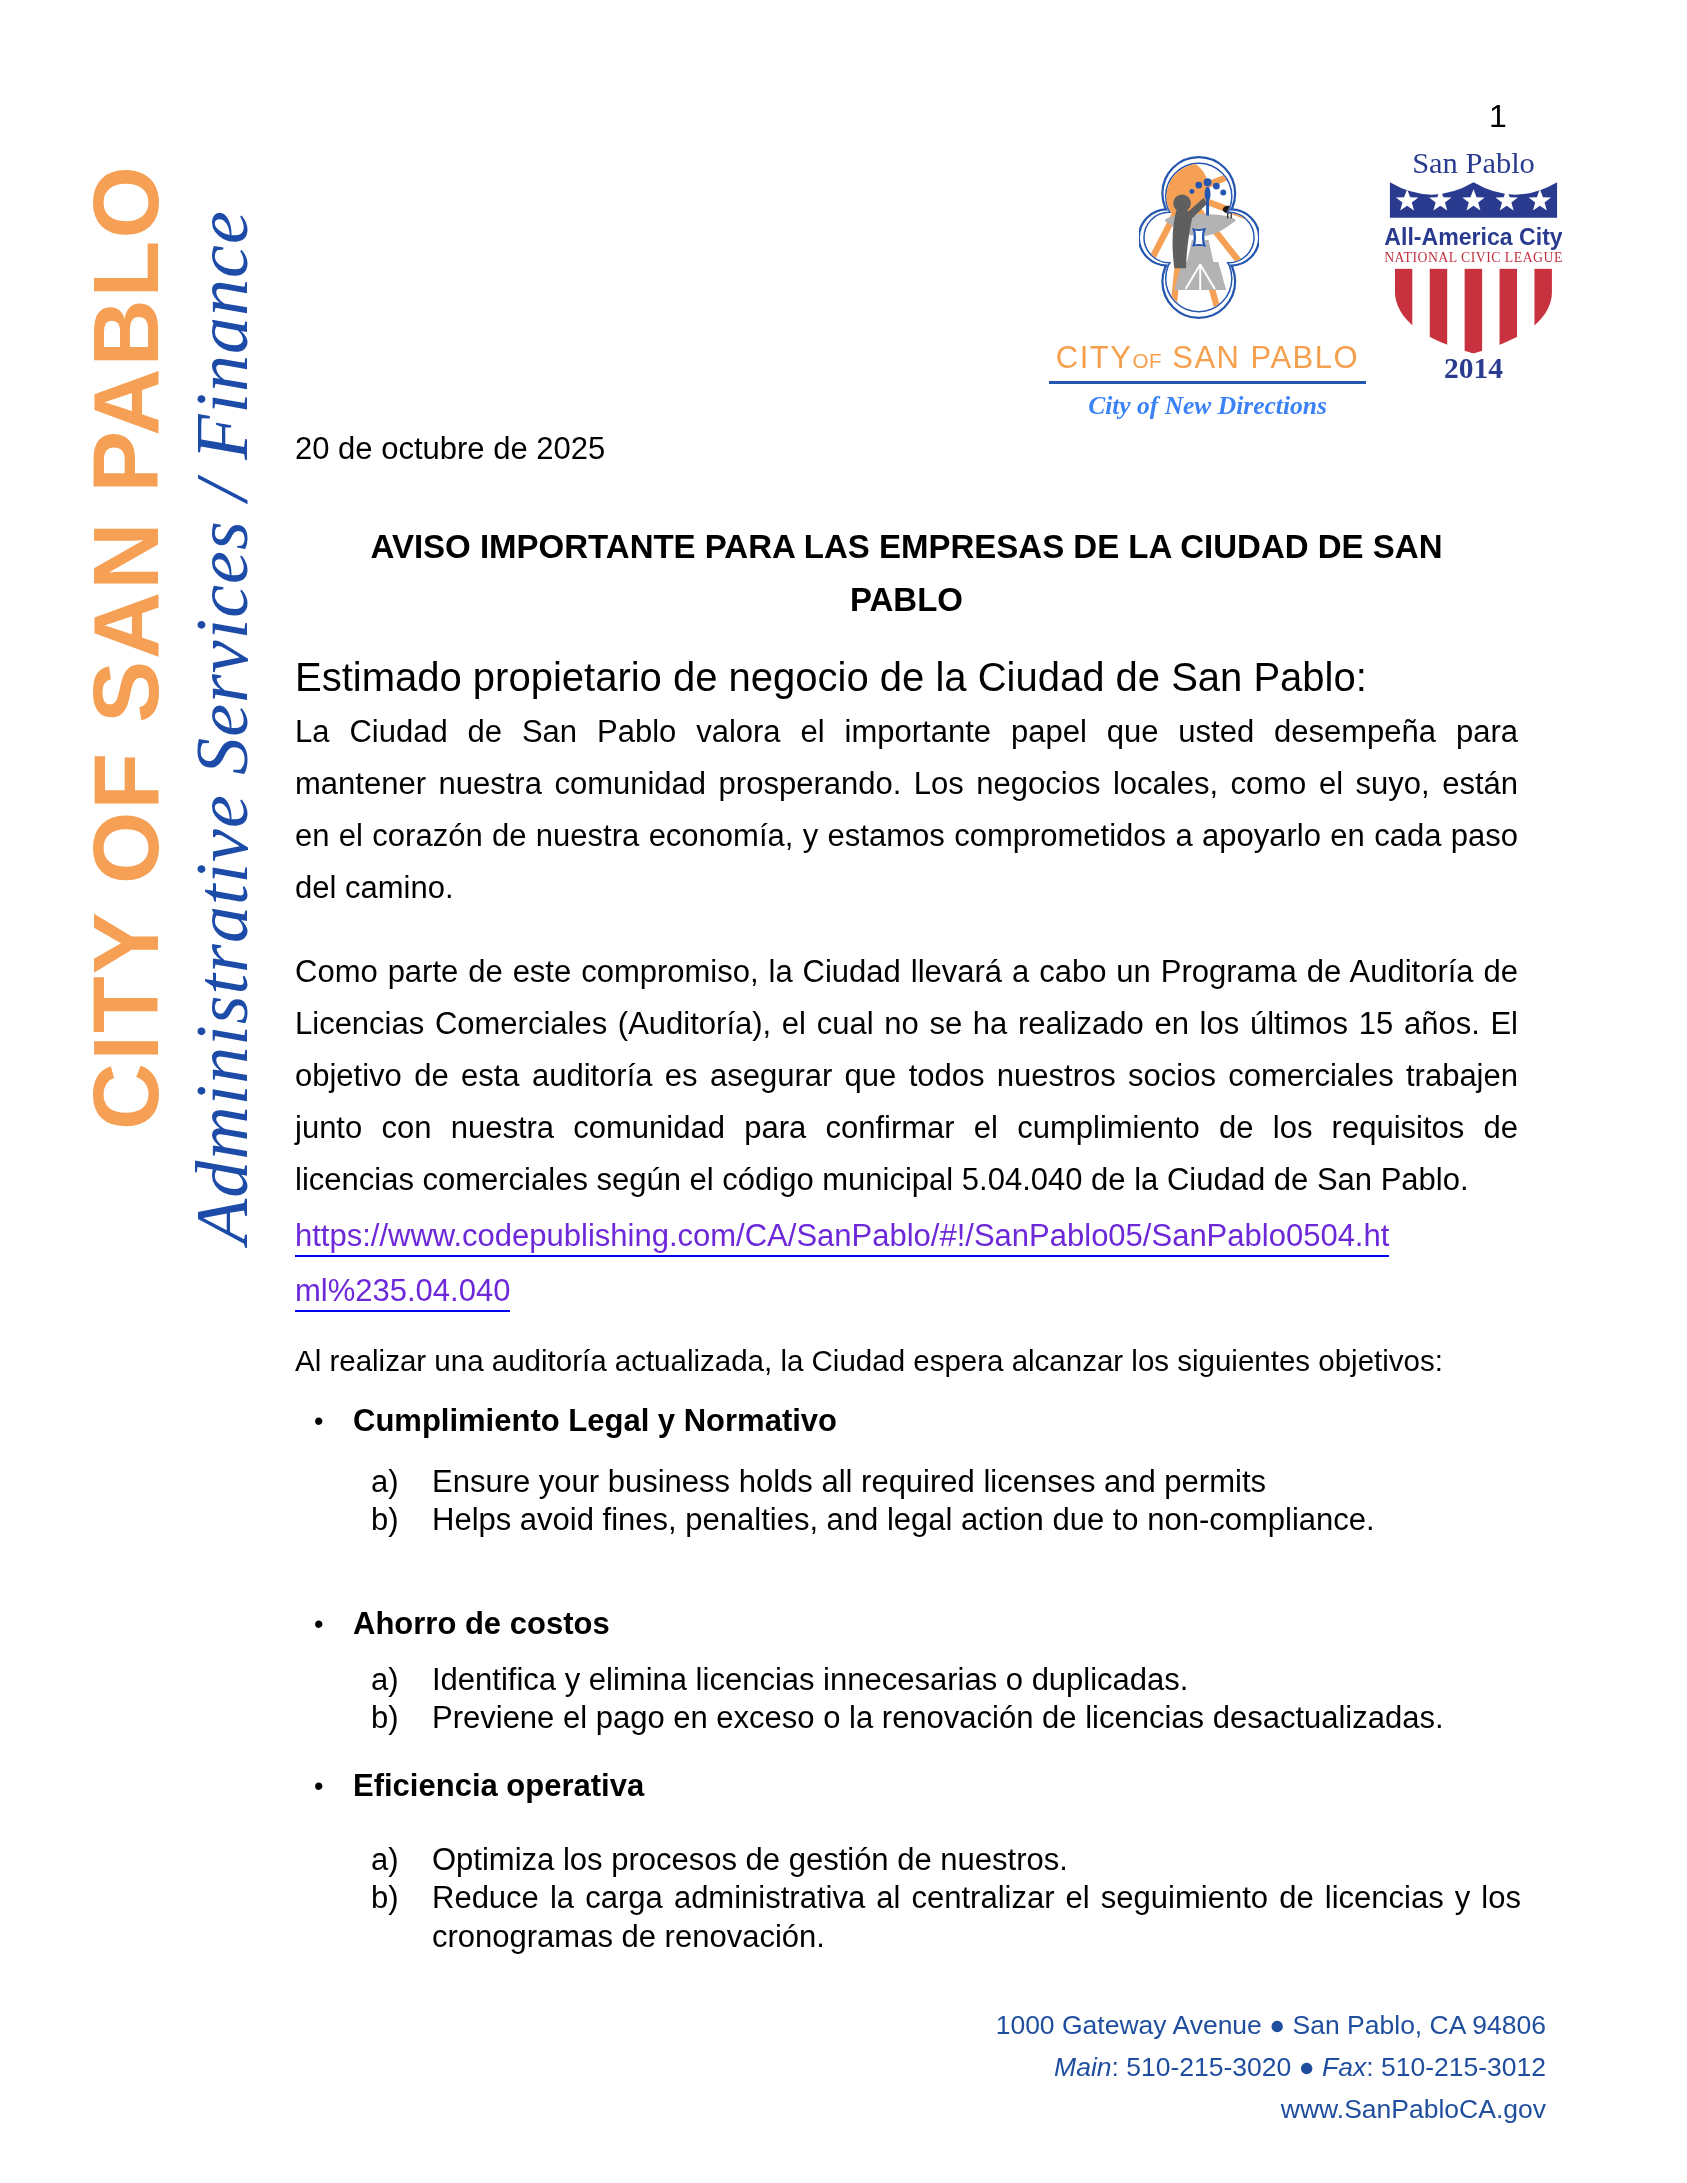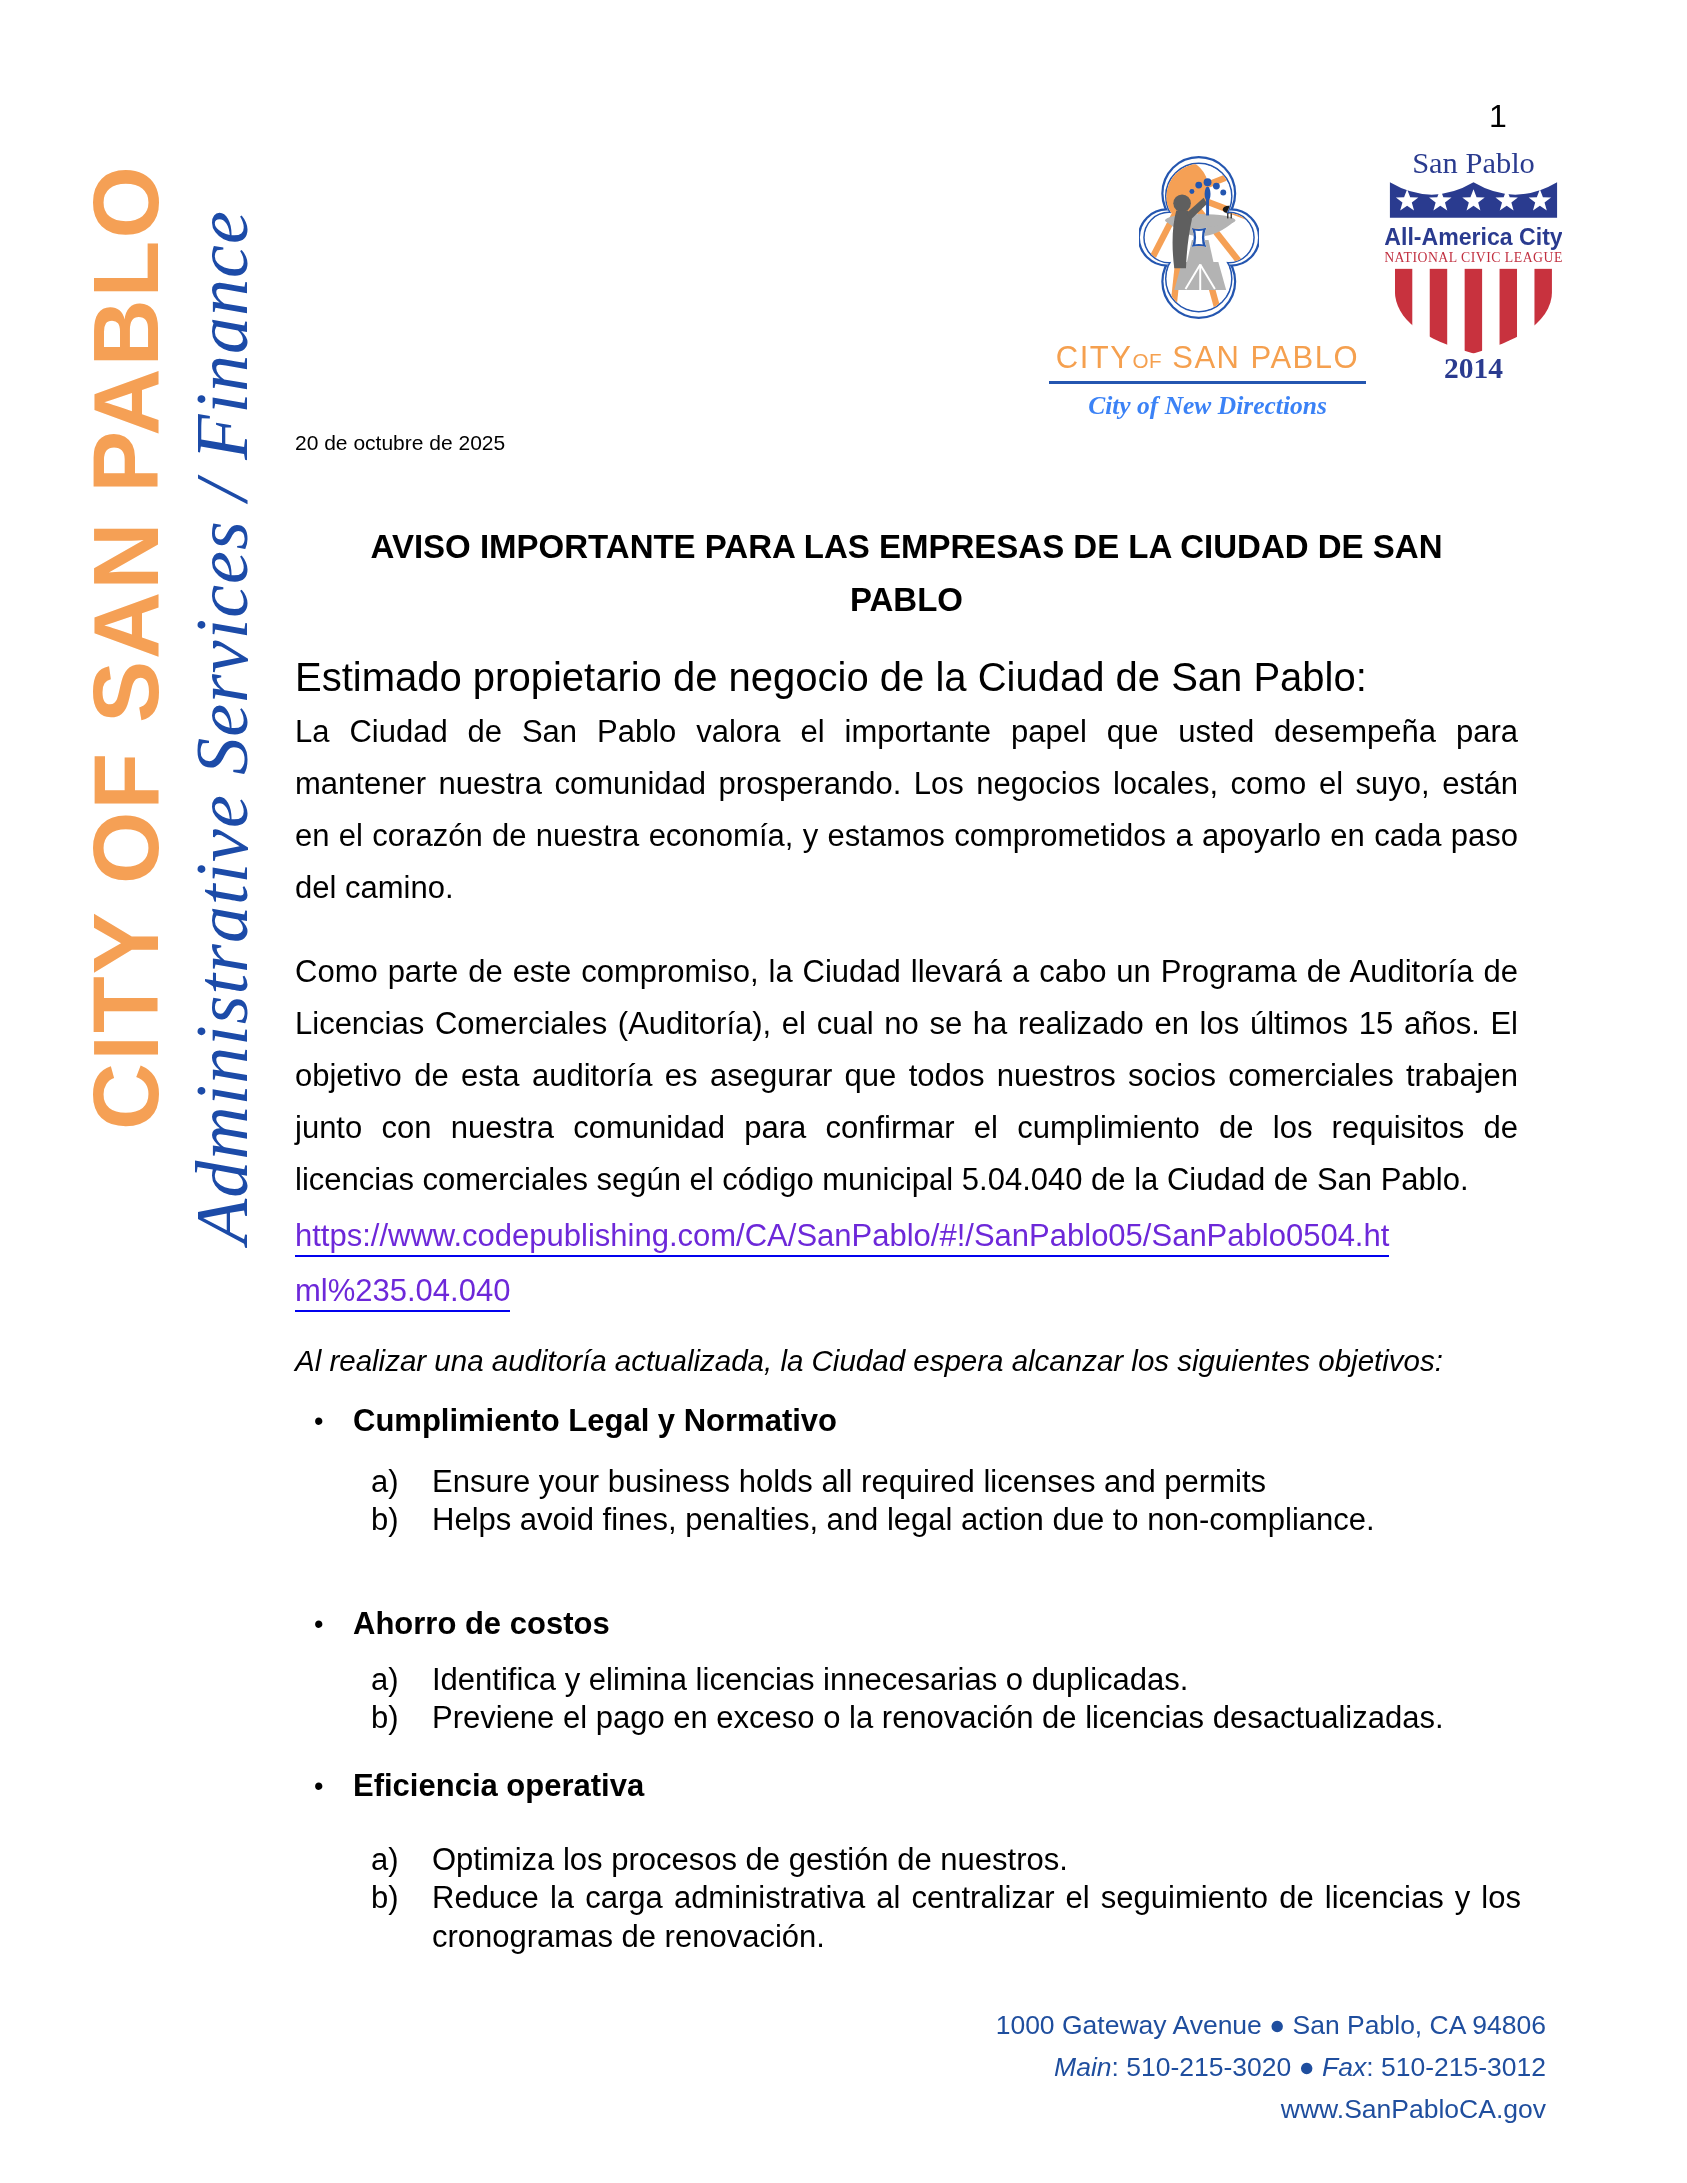--- a/index.html
+++ b/index.html
@@ -39,38 +39,38 @@
   }
   .wordmark .of{font-size:20.6px; letter-spacing:0.5px;}
   .logo-rule{position:absolute; left:1049px; top:381px; width:317px; height:2.5px; background:#2456B0;}
   .tagline{
     position:absolute; left:1049px; top:391px; width:317px;
     text-align:center; color:#3b82f6;
     font-family:"Liberation Serif","DejaVu Serif",serif;
     font-style:italic; font-weight:700; font-size:25.5px;
   }
   
-  .date{position:absolute; left:295px; top:431px; font-size:21px;}
+  .date{position:absolute; left:295px; top:431px; font-size:31px;}
   .doc-title{
     position:absolute; left:295px; top:520px; width:1223px;
     text-align:center; font-weight:700; font-size:33px; line-height:53px;
   }
   .salutation{position:absolute; left:295px; top:655px; font-size:40px;}
   .para{
     position:absolute; left:295px; width:1223px;
     font-size:31px; line-height:52px; text-align:justify;
   }
   .para1{top:706px;}
   .para2{top:910px;margin-top:36px;}
   .code-link{
     position:absolute; left:295px; top:1208px; width:1233px;
     font-size:31px; line-height:55px; color:#6d28d9; cursor:pointer;
   }
   .code-link .ln{border-bottom:2.9px solid #0101EE; display:inline; padding-bottom:2px;}
-  .objectives-intro{position:absolute; left:295px; top:1344px; font-size:29.5px;font-style:italic;}
+  .objectives-intro{position:absolute; left:295px; top:1344px; font-size:29.5px;}
   .bullet-row{position:absolute; left:314px; font-size:31px; font-weight:700; white-space:nowrap;}
   .bullet-row .dot{display:inline-block; width:39px; font-weight:400; font-size:27px; vertical-align:1px;}
   .sub-item{
     position:absolute; left:371px; width:1150px; box-sizing:border-box;
     padding-left:61px; font-size:31px; line-height:39px; text-align:justify;
   }
   .sub-item .lbl{position:absolute; left:0; top:0; width:61px;}
   
   .footer{
     position:absolute; left:224px; top:2004px; width:1322px;

